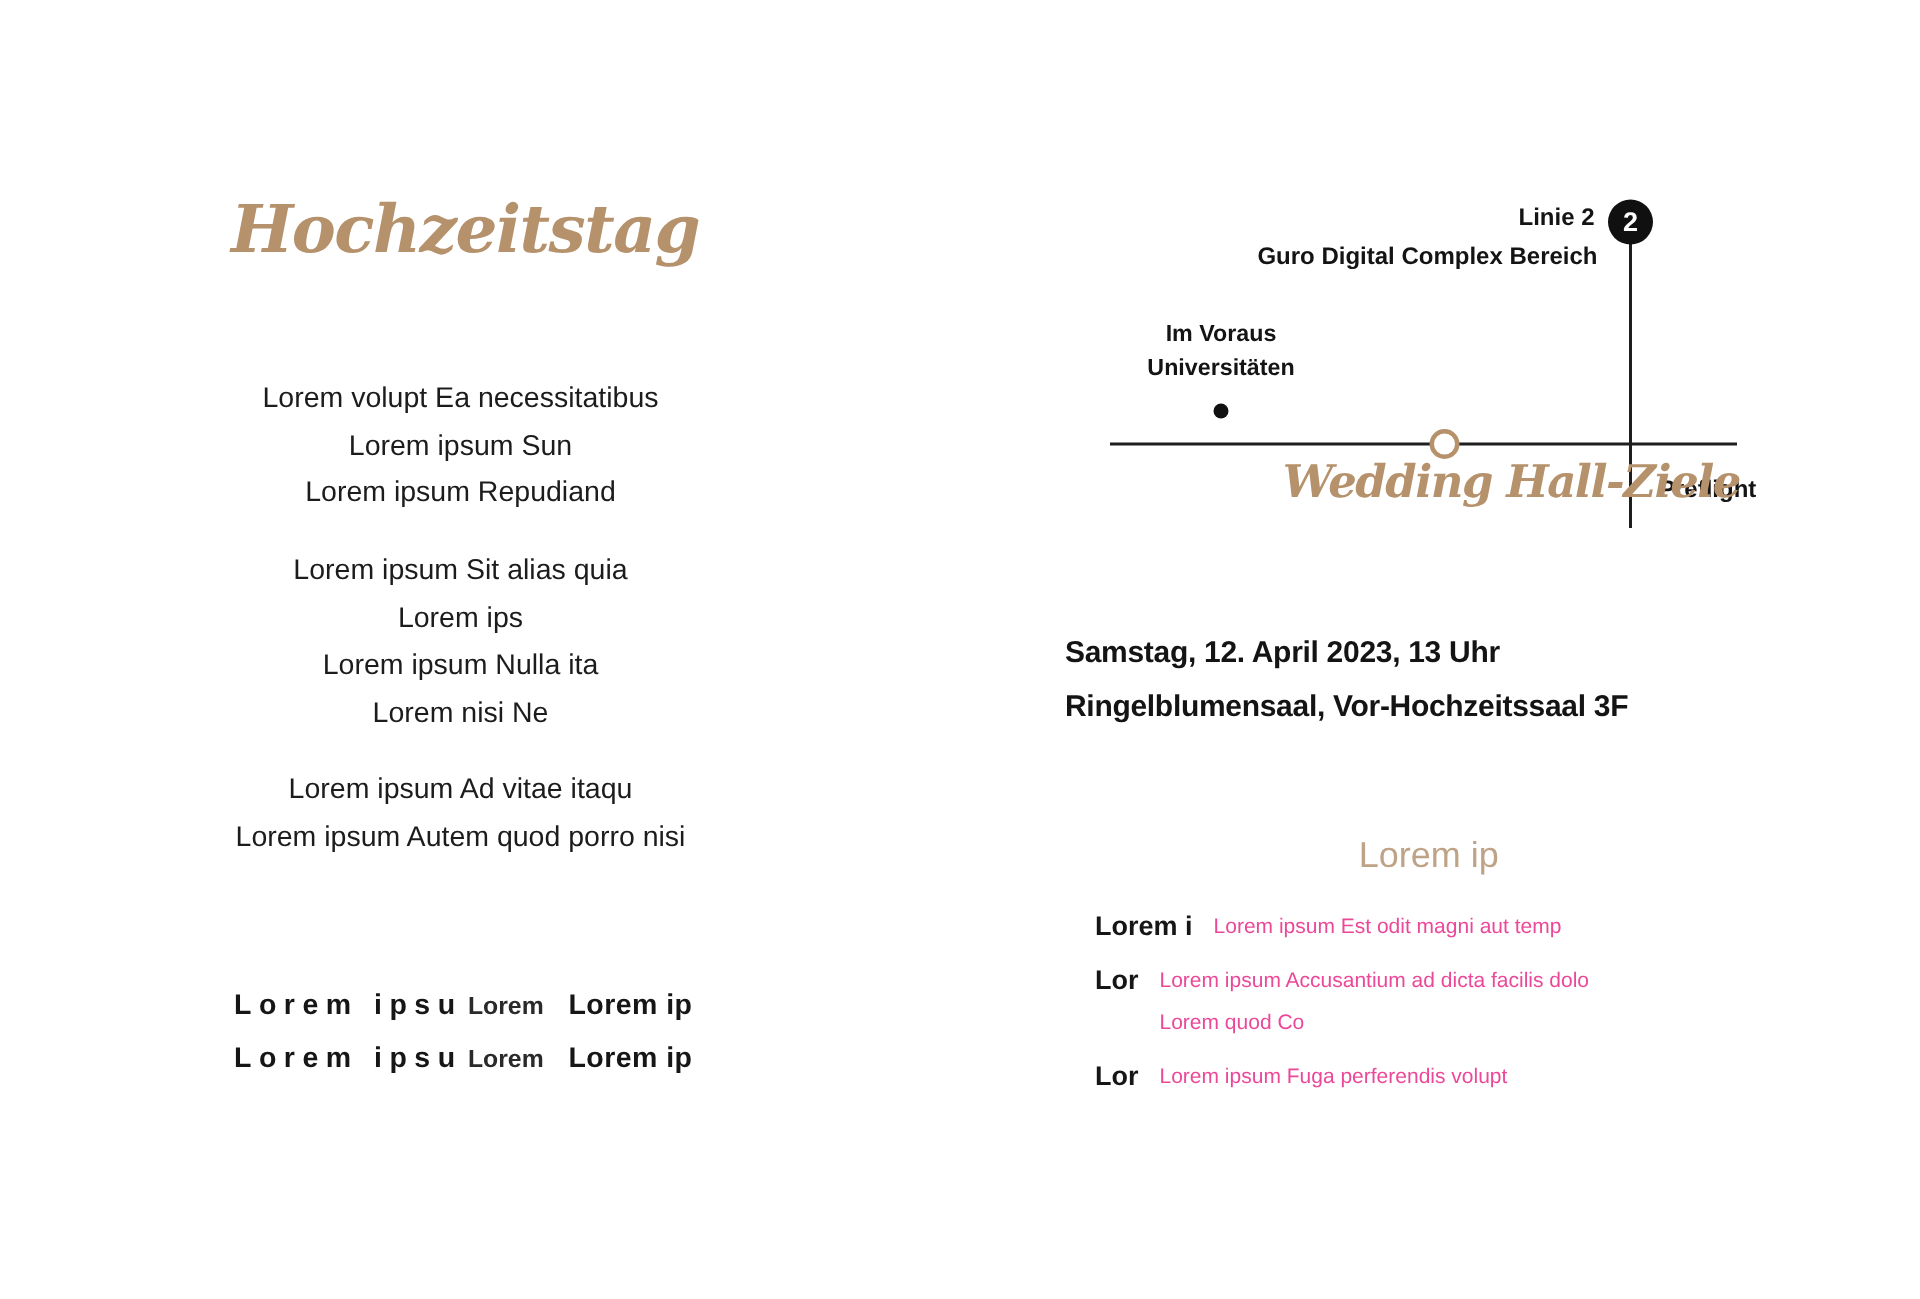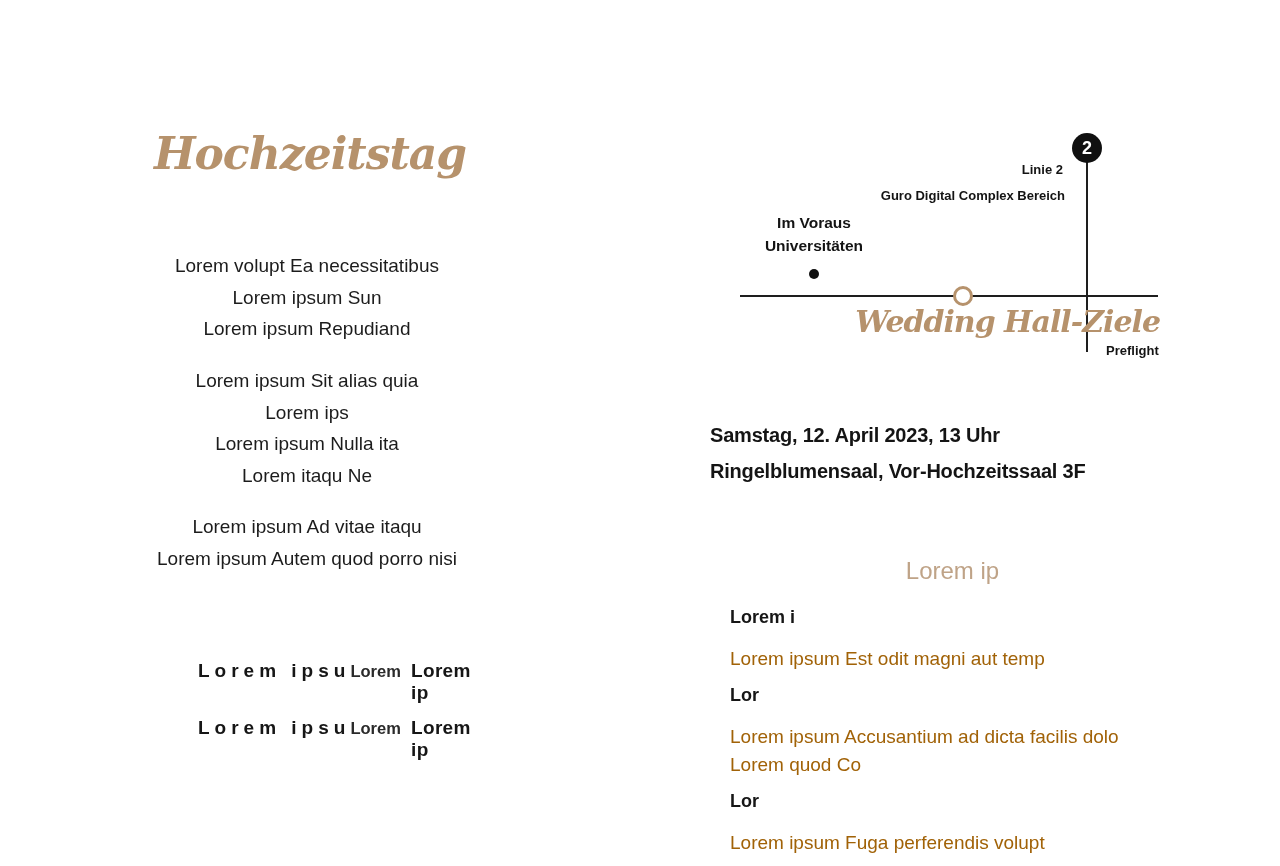--- a/index.html
+++ b/index.html
@@ -29,28 +29,28 @@
     color: #1c1c1c;
   }
   .para-1 { top: 250px; }
   .para-2 { top: 365px; }
   .para-3 { top: 511px; }
 
   .signature { left: 156px; top: 660px; width: 330px; }
   .sig-row { display: flex; align-items: baseline; margin-bottom: 13px; }
   .sig-name {
     width: 156px; font-size: 19px; font-weight: 600;
-    letter-spacing: 5px; color: #161616; white-space: nowrap; margin-left: 42px;
+    letter-spacing: 5px; color: #161616; white-space: nowrap;
   }
   .sig-mid { width: 67px; font-size: 16.5px; font-weight: 700; color: #2a2a2a; }
   .sig-right { font-size: 19px; font-weight: 600; letter-spacing: 0.3px; color: #161616; }
 
   
   .map { left: 700px; top: 130px; width: 480px; height: 240px; }
-  .map .label { position: absolute; font-size: 13px; font-weight: 600; color: #141414; white-space: nowrap; margin-top: 25px; }
+  .map .label { position: absolute; font-size: 16px; font-weight: 600; color: #141414; white-space: nowrap; }
   .map-line-label { top: 7px; right: 117px; }
   .map-area-label { top: 33px; right: 115px; }
   .line-badge {
     position: absolute; left: 372px; top: 3px;
     width: 30px; height: 30px; border-radius: 50%;
     background: #101010; color: #ffffff;
     display: flex; align-items: center; justify-content: center;
     font-size: 18px; font-weight: 600; z-index: 3;
   }
   .v-line { position: absolute; left: 386px; top: 18px; width: 2px; height: 204px; background: #1e1e1e; z-index: 1; }
@@ -81,40 +81,40 @@
     left: 710px; top: 417px; width: 495px;
     text-align: left; font-size: 20px; font-weight: 600;
     line-height: 36px; letter-spacing: -0.2px; color: #141414;
   }
   .info-heading {
     left: 710px; top: 557px; width: 485px;
     text-align: center; font-size: 24px; font-weight: 400;
     color: #bfa387;
   }
   .info-list { left: 730px; top: 603px; width: 440px; }
-  .info-item { display: flex; gap: 14px; margin-bottom: 8px; flex-direction: column; }
+  .info-item { display: flex; gap: 14px; margin-bottom: 8px; }
   .info-label { font-size: 18px; font-weight: 700; line-height: 28px; color: #161616; white-space: nowrap; }
-  .info-lines { font-size: 19px; font-weight: 400; line-height: 28px; color: #a16207; }
+  .info-lines { font-size: 14px; font-weight: 400; line-height: 28px; color: #ec4899; }
 </style>
 </head>
 <body>
 
 <div class="abs card-title">Hochzeitstag</div>
 
 <div class="abs para para-1">
   <div>Lorem volupt Ea necessitatibus</div>
   <div>Lorem ipsum Sun</div>
   <div>Lorem ipsum Repudiand</div>
 </div>
 
 <div class="abs para para-2">
   <div>Lorem ipsum Sit alias quia</div>
   <div>Lorem ips</div>
   <div>Lorem ipsum Nulla ita</div>
-  <div>Lorem itaqu Ne</div>
+  <div>Lorem nisi Ne</div>
 </div>
 
 <div class="abs para para-3">
   <div>Lorem ipsum Ad vitae itaqu</div>
   <div>Lorem ipsum Autem quod porro nisi</div>
 </div>
 
 <div class="abs signature">
   <div class="sig-row">
     <span class="sig-name">Lorem ipsu</span>

